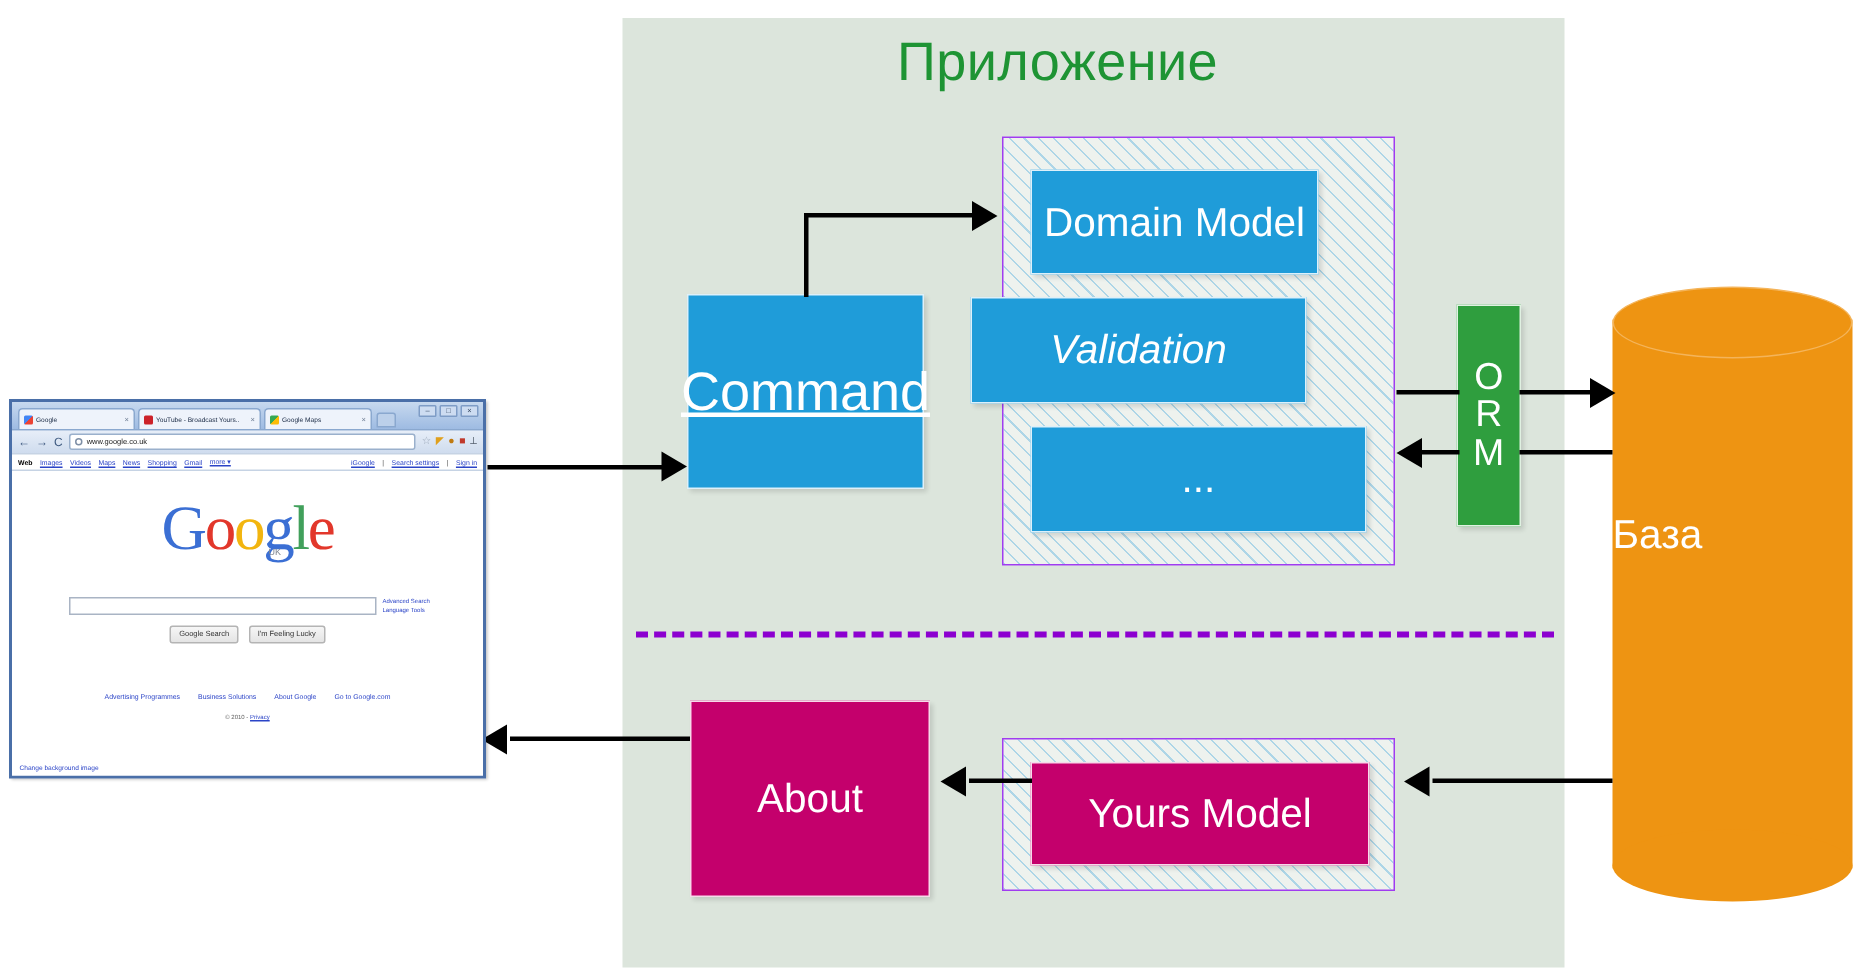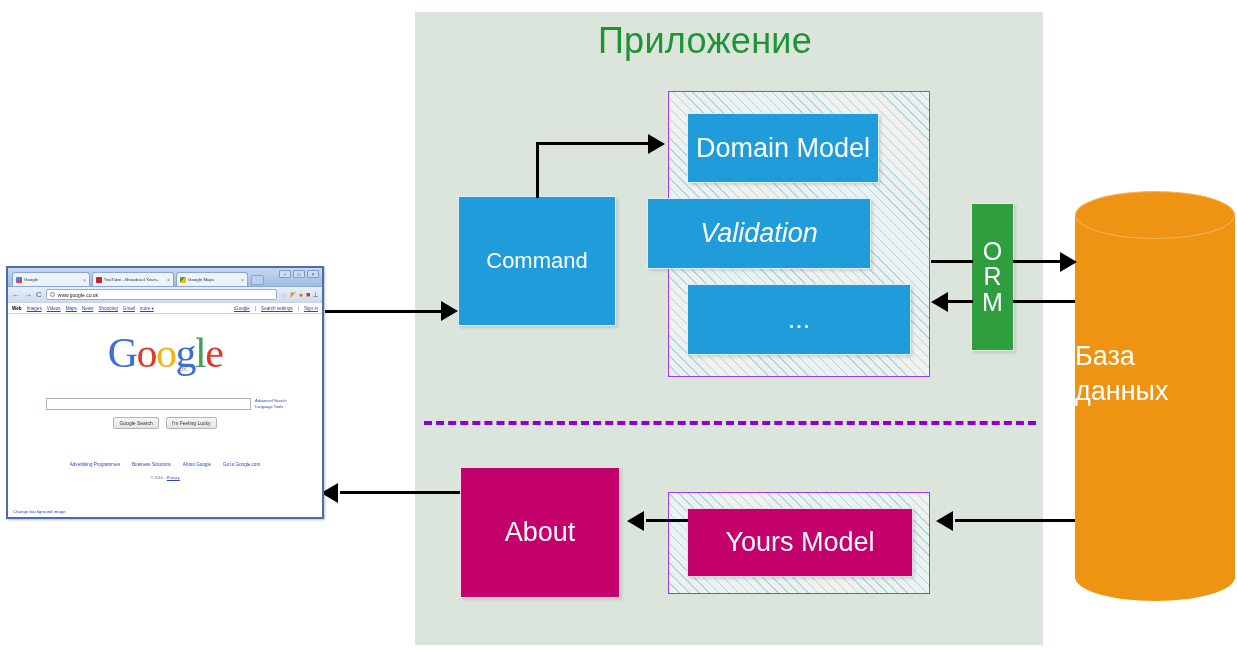--- a/index.html
+++ b/index.html
@@ -60,21 +60,21 @@
     border: 1.5px solid rgba(255,255,255,0.85);
     box-shadow: 2px 2px 3px rgba(0,0,0,0.12);
   }
   .node.blue    { background: #1f9cd9; }
   .node.magenta { background: #c4006c; }
   .node.green   { background: #2f9e3e; }
 
   #domain-model { left: 687px; top: 113px;  width: 192px; height: 70px;  font-size: 27px; }
   #validation   { left: 647px; top: 198px;  width: 224px; height: 71px;  font-size: 27px; font-style: italic; }
   #etc          { left: 687px; top: 284px;  width: 224px; height: 71px;  font-size: 27px; }
-  #command      { left: 458px; top: 196px;  width: 158px; height: 130px; font-size: 22px; }
+  #command      { left: 458px; top: 196px;  width: 158px; height: 130px; font-size: 36px; text-decoration: underline; }
   #query        { left: 460px; top: 467px;  width: 160px; height: 131px; font-size: 27px; }
   #query-model  { left: 687px; top: 508px;  width: 226px; height: 69px;  font-size: 27px; }
 
   #orm {
     left: 971px; top: 203px; width: 43px; height: 148px;
     flex-direction: column;
     font-size: 25px;
     line-height: 1.02;
     justify-content: center;
   }
@@ -367,21 +367,20 @@
   </div>
 
   <div id="cqrs-divider"></div>
 
   <div id="database">
     <div id="db-body"></div>
     <div id="db-bottom"></div>
     <div id="db-top"></div>
     <div id="db-label">
       <div>База</div>
-      <div>данных</div>
     </div>
   </div>
 
   <div class="ln h" style="left:325px; top:310px; width:117px;"></div>
   <div class="arrow-r" style="left:441px; top:301px;"></div>
 
   <div class="ln v" style="left:536px; top:142px; height:56px;"></div>
   <div class="ln h" style="left:536px; top:142px; width:113px;"></div>
   <div class="arrow-r" style="left:648px; top:134px;"></div>
 

